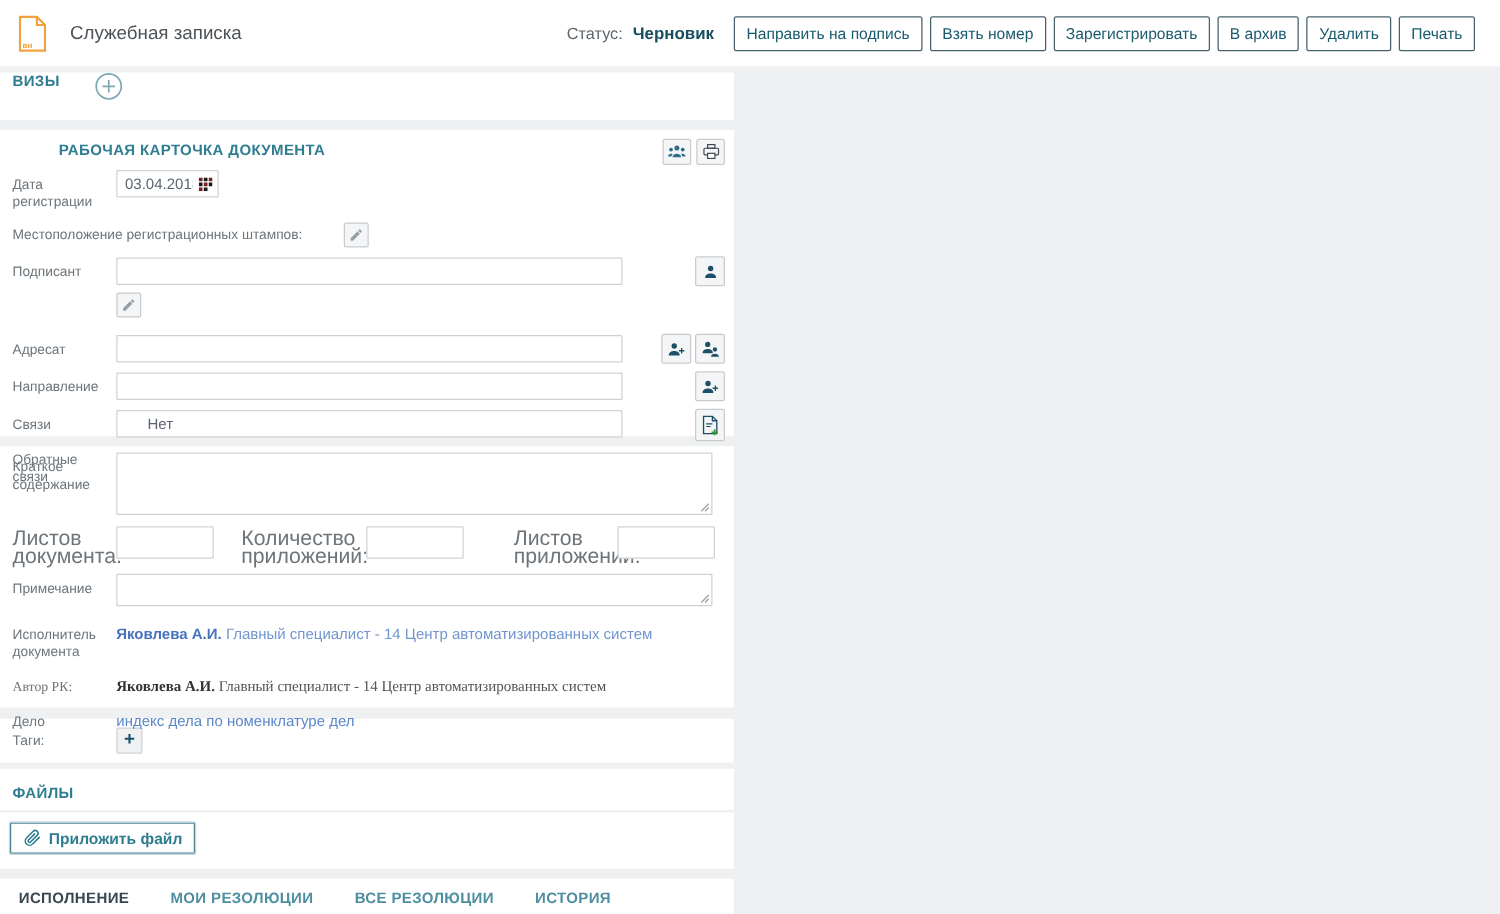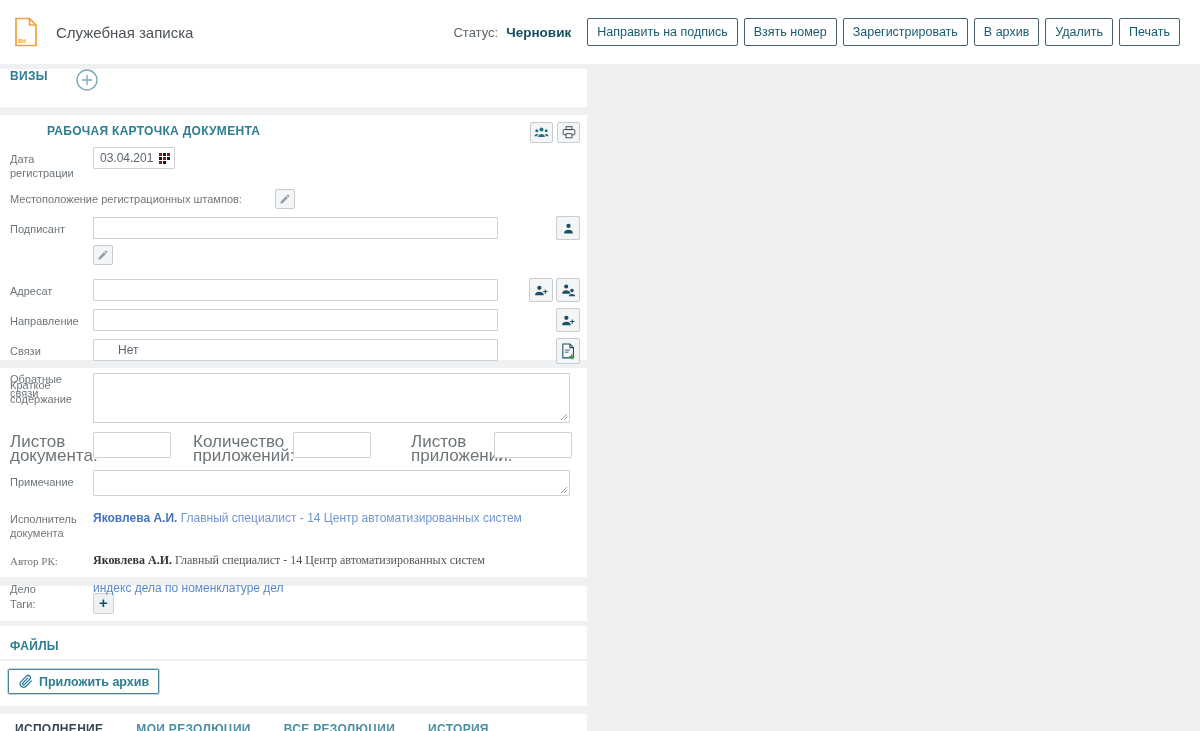--- a/index.html
+++ b/index.html
@@ -1,20 +1,20 @@
 <!DOCTYPE html>
 <html><head>
 <meta charset="utf-8">
 <style>
   * { box-sizing: border-box; margin: 0; padding: 0; }
   html,body { width:1200px; height:731px; overflow:hidden; }
   body { font-family:"Liberation Sans", sans-serif; background:#eef0f2; }
 
   
-  .topbar { width:1200px; height:64px; background:#fff; display:flex; align-items:center; padding:0 20px 0 14px; }
+  .topbar { width:1200px; height:53px; background:#fff; display:flex; align-items:center; padding:0 20px 0 14px; }
   .doc-icon { width:24px; height:30px; margin-right:18px; flex:0 0 auto; }
   .page-title { font-size:15px; color:#4c5257; flex:0 0 auto; }
   .topbar-right { margin-left:auto; display:flex; align-items:center; gap:6px; }
   .status-label { font-size:13px; color:#5d666d; margin-right:2px; }
   .status-value { font-size:13.5px; font-weight:bold; color:#174f5f; margin-right:10px; }
   .tb-btn { background:#fff; border:1px solid #47626d; border-radius:2px; color:#1a5a6e;
             font-family:"Liberation Sans", sans-serif; font-size:12.5px; padding:6px 9px; cursor:pointer; white-space:nowrap; }
 
   
   .content-col { width:587px; }
@@ -312,21 +312,21 @@
 
   <section class="sec sec-files">
     <div class="files-head">
       <span class="sec-h">ФАЙЛЫ</span>
     </div>
     <div class="attach-row">
       <button class="attach-btn">
         <svg width="15" height="15" viewBox="0 0 24 24" fill="none" stroke="#2e7d91" stroke-width="2" stroke-linecap="round">
           <path d="M21.44 11.05l-8.49 8.49a5.5 5.5 0 0 1-7.78-7.78l8.49-8.49a3.67 3.67 0 0 1 5.19 5.19l-8.49 8.48a1.83 1.83 0 0 1-2.59-2.59l7.78-7.78"></path>
         </svg>
-        <span>Приложить архив</span>
+        <span>Приложить файл</span>
       </button>
     </div>
   </section>
 
   <section class="sec sec-tabs">
     <span class="tab active">ИСПОЛНЕНИЕ</span>
     <span class="tab">МОИ РЕЗОЛЮЦИИ</span>
     <span class="tab">ВСЕ РЕЗОЛЮЦИИ</span>
     <span class="tab">ИСТОРИЯ</span>
   </section>

